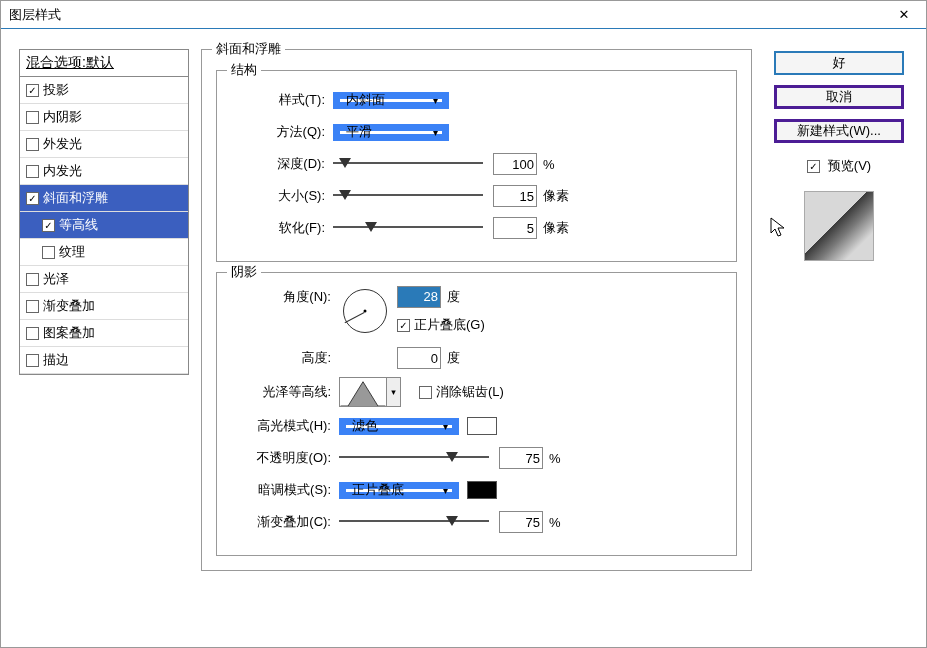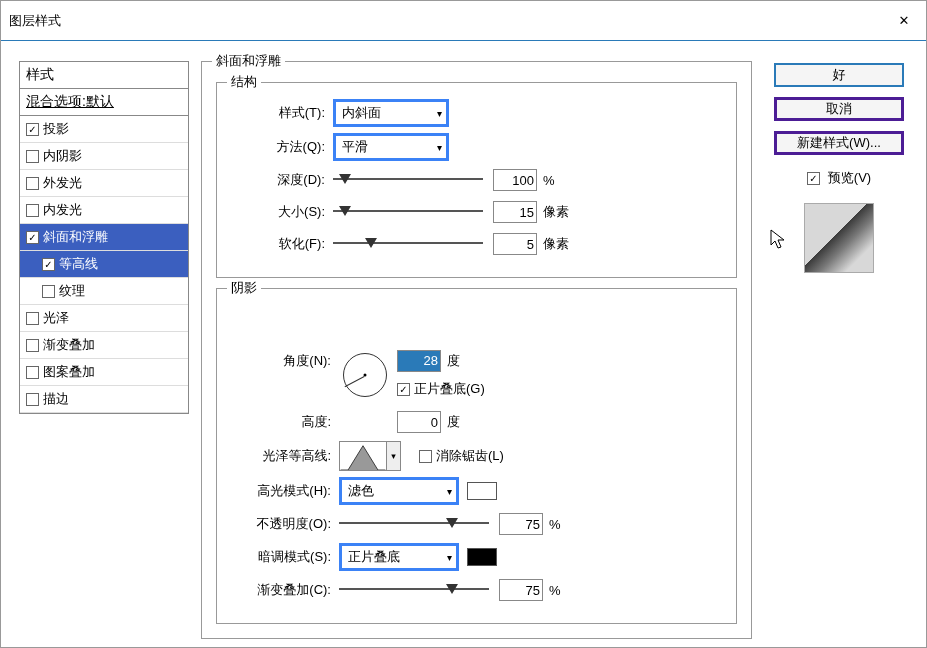--- a/index.html
+++ b/index.html
@@ -1,18 +1,18 @@
 <!DOCTYPE html>
 <html><head>
 <meta charset="utf-8">
 <style>
 * { box-sizing: border-box; margin: 0; padding: 0; font-family: "Microsoft YaHei", SimSun, sans-serif; font-size: 13px; }
 body { background: #f0f0f0; width: 927px; height: 648px; overflow: hidden; }
 .window { width: 927px; height: 648px; background: #fff; border: 1px solid #999; position: relative; }
-.titlebar { height: 40px; display: flex; align-items: center; justify-content: space-between; padding: 0 2px 0 8px; border-bottom: 1px solid #2a7ab8; }
+.titlebar { height: 28px; display: flex; align-items: center; justify-content: space-between; padding: 0 2px 0 8px; border-bottom: 1px solid #2a7ab8; }
 .title { font-size: 13px; }
 .close-btn { width: 40px; height: 26px; display: flex; align-items: center; justify-content: center; cursor: pointer; font-size: 16px; }
 .body { display: flex; padding: 20px 12px 0 18px; gap: 12px; height: calc(100% - 28px); }
 .left-panel { width: 170px; }
 .style-box { border: 1px solid #888; }
 .style-hdr { padding: 4px 6px; border-bottom: 1px solid #888; font-size: 14px; }
 .blend-hdr { padding: 4px 6px; border-bottom: 1px solid #888; font-size: 14px; text-decoration: underline; }
 .style-item { padding: 4px 6px; display: flex; align-items: center; gap: 4px; border-bottom: 1px solid #ddd; cursor: pointer; }
 .style-item.selected { background: #3b5fbf; color: #fff; }
 .style-item.sub { padding-left: 22px; }
@@ -25,59 +25,58 @@
 .preview-row { display: flex; align-items: center; gap: 4px; margin-top: 4px; margin-bottom: 10px; }
 .preview-thumb { width: 70px; height: 70px; border: 1px solid #aaa; background: linear-gradient(135deg, #d8d8d8 0%, #d8d8d8 45%, #3a3a3a 45%, #777 60%, #d8d8d8 80%); position: relative; margin-top: 6px; }
 .cursor { position: absolute; width: 18px; height: 22px; left: -34px; top: 32px; }
 .fieldset { border: 1px solid #999; margin-bottom: 12px; padding: 10px 14px 14px 14px; position: relative; }
 .fieldset > .legend { position: absolute; top: -10px; left: 10px; background: #fff; padding: 0 4px; font-size: 13px; }
 .subfieldset { border: 1px solid #999; padding: 10px 14px 14px 14px; margin-top: 10px; position: relative; }
 .subfieldset > .legend { position: absolute; top: -10px; left: 10px; background: #fff; padding: 0 4px; }
 .row { display: flex; align-items: center; margin: 6px 0; min-height: 26px; }
 .lbl { width: 102px; text-align: right; padding-right: 8px; }
 .lbl.wide { width: 108px; }
-.select { border: 3px solid #3b82f6; height: 28px; background: #fff; display: flex; align-items: center; justify-content: space-between; padding: 0 4px 0 6px; min-width: 110px; cursor: pointer; gap: 16px; }
+.select { border: 7px solid #3b82f6; height: 17px; background: #fff; display: flex; align-items: center; justify-content: space-between; padding: 0 4px 0 6px; min-width: 110px; cursor: pointer; gap: 16px; }
 .select .arrow { font-size: 10px; }
 .slider { width: 150px; height: 18px; position: relative; margin-right: 10px; }
 .slider .track { position: absolute; top: 7px; left: 0; right: 0; height: 2px; background: #555; }
 .slider .thumb { position: absolute; top: 3px; width: 0; height: 0; border-left: 6px solid transparent; border-right: 6px solid transparent; border-top: 10px solid #333; transform: translateX(-6px); }
 .numbox { width: 44px; height: 22px; border: 1px solid #888; background: #fff; text-align: right; padding: 2px; }
 .numbox.sel { background: #2a7ab8; color: #fff; }
 .unit { margin-left: 6px; }
 .radio-row { display: flex; align-items: center; gap: 12px; }
 .radio { width: 13px; height: 13px; border: 1px solid #666; border-radius: 50%; display: inline-flex; align-items: center; justify-content: center; }
 .radio.checked::after { content: ""; width: 7px; height: 7px; background: #000; border-radius: 50%; }
 .cb2 { width: 13px; height: 13px; border: 1px solid #666; background: #fff; display: inline-flex; align-items: center; justify-content: center; font-size: 10px; margin-right: 4px; }
 .angle-circle { width: 44px; height: 44px; border: 1px solid #333; border-radius: 50%; position: relative; margin: 0 10px 0 4px; }
 .angle-circle::after { content: ""; position: absolute; width: 3px; height: 3px; background: #000; border-radius: 50%; left: 50%; top: 50%; transform: translate(-50%,-50%); }
 .angle-line { position: absolute; width: 22px; height: 1px; background: #333; left: 0; top: 50%; transform-origin: right center; transform: rotate(-28deg) translateX(-2px); }
 .contour-box { width: 48px; height: 30px; border: 1px solid #888; background: #fff; position: relative; overflow: hidden; cursor: pointer; }
 .contour-shape { width: 100%; height: 100%; }
 .contour-dd { width: 14px; height: 30px; border: 1px solid #888; border-left: none; background: #eee; display: flex; align-items: center; justify-content: center; font-size: 9px; cursor: pointer; }
 .swatch { width: 30px; height: 18px; border: 1px solid #555; margin-left: 8px; cursor: pointer; }
 .shadow-block { position: relative; }
-.angle-grid { display: grid; grid-template-columns: 108px 58px auto; grid-template-rows: 28px 28px; align-items: center; margin-top: 48px; }
+.angle-grid { display: grid; grid-template-columns: 108px 58px auto; grid-template-rows: 28px 28px; align-items: center; }
 .angle-grid .circ { grid-column: 2; grid-row: 1 / span 2; }
 </style>
 </head>
 <body>
 
 <div class="window">
   <div class="titlebar">
     <span class="title">图层样式</span>
     <div class="close-btn">
         <span>✕</span>
       </div>
   </div>
 
   <div class="body">
 
     <div class="left-panel">
       <div class="style-box">
-        <div class="style-hdr">样式</div>
         <div class="blend-hdr">混合选项:默认</div>
 
         <div class="style-item">
             <span class="cb">✓</span>
             <span>投影</span>
           </div>
         <div class="style-item">
             <span class="cb"></span>
             <span>内阴影</span>
           </div>

